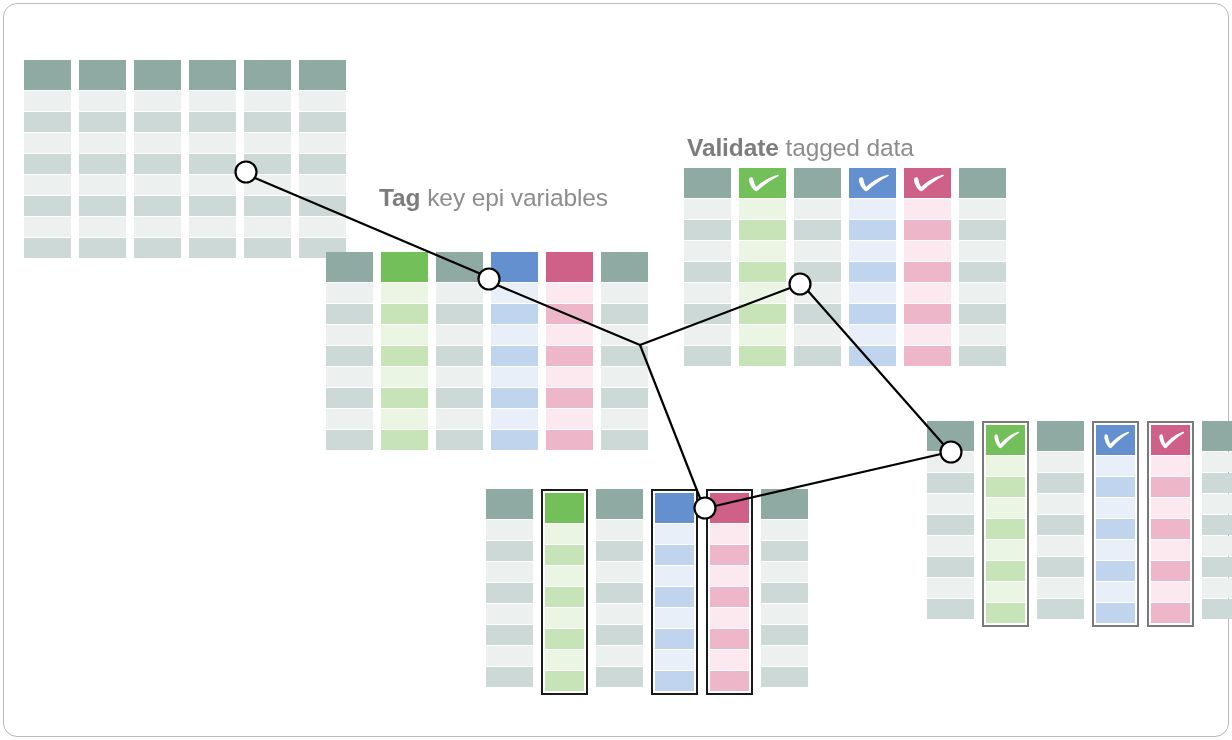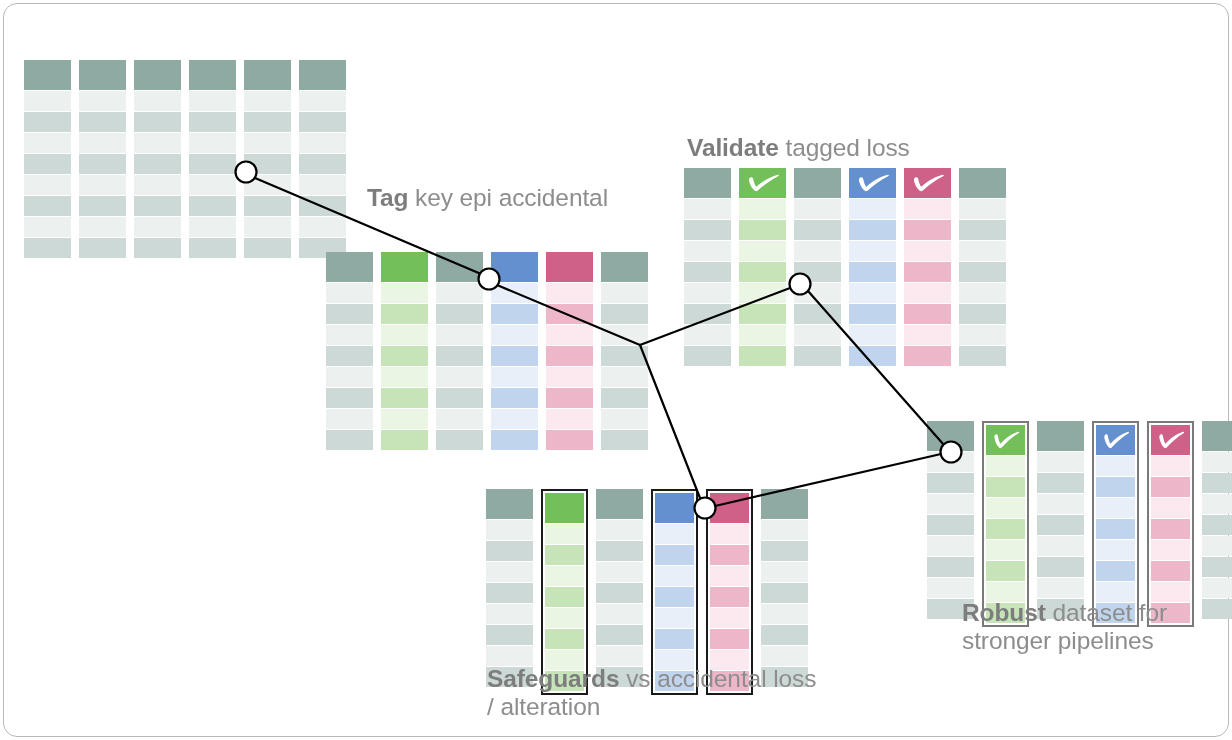--- a/index.html
+++ b/index.html
@@ -524,27 +524,25 @@
           <div class="cell" style="height: 20px; background: rgb(204, 217, 214); margin-bottom: 1px;"></div>
           <div class="cell" style="height: 20px; background: rgb(236, 240, 239); margin-bottom: 1px;"></div>
           <div class="cell" style="height: 20px; background: rgb(204, 217, 214); margin-bottom: 1px;"></div>
           <div class="cell" style="height: 20px; background: rgb(236, 240, 239); margin-bottom: 1px;"></div>
           <div class="cell" style="height: 20px; background: rgb(204, 217, 214);"></div>
         </div>
       </div>
     </div>
 
 
-  <div class="caption cap-right" id="cap-tag" style="left:306px; top:184px; width:302px;"><b>Tag</b><span> key epi accidental</span></div>
-
-  <div class="caption cap-left" id="cap-validate" style="left:687px; top:134px; width:420px;"><b>Validate</b><span> tagged loss</span></div>
-
-  <div class="caption cap-left" id="cap-safeguards" style="left:487px; top:665px; width:330px;"><b>Safeguards</b><span> vs accidental loss / alteration</span></div>
-
-  <div class="caption cap-left" id="cap-robust" style="left:962px; top:599px; width:250px;"><b>Robust</b><span> dataset for stronger pipelines</span></div>
+  <div class="caption cap-right" id="cap-tag" style="left:306px; top:184px; width:302px;"><b>Tag</b><span> key epi variables</span></div>
+
+  <div class="caption cap-left" id="cap-validate" style="left:687px; top:134px; width:420px;"><b>Validate</b><span> tagged data</span></div>
+
+
 
   <svg id="connectors" viewBox="0 0 1232 740">
       <path d="M 255 178 L 481 274" stroke="#000000" stroke-width="2.2" fill="none" stroke-linecap="round"></path>
       <path d="M 497 285 L 640 345" stroke="#000000" stroke-width="2.2" fill="none" stroke-linecap="round"></path>
       <path d="M 640 345 L 790 288" stroke="#000000" stroke-width="2.2" fill="none" stroke-linecap="round"></path>
       <path d="M 640 345 L 700 498" stroke="#000000" stroke-width="2.2" fill="none" stroke-linecap="round"></path>
       <path d="M 808 291 L 944 445" stroke="#000000" stroke-width="2.2" fill="none" stroke-linecap="round"></path>
       <path d="M 715 506 L 941 454" stroke="#000000" stroke-width="2.2" fill="none" stroke-linecap="round"></path>
       <circle cx="246" cy="172" r="10.5" fill="#ffffff" stroke="#000000" stroke-width="2.2" class="node-dot"></circle>
       <circle cx="489" cy="279" r="10.5" fill="#ffffff" stroke="#000000" stroke-width="2.2" class="node-dot"></circle>

